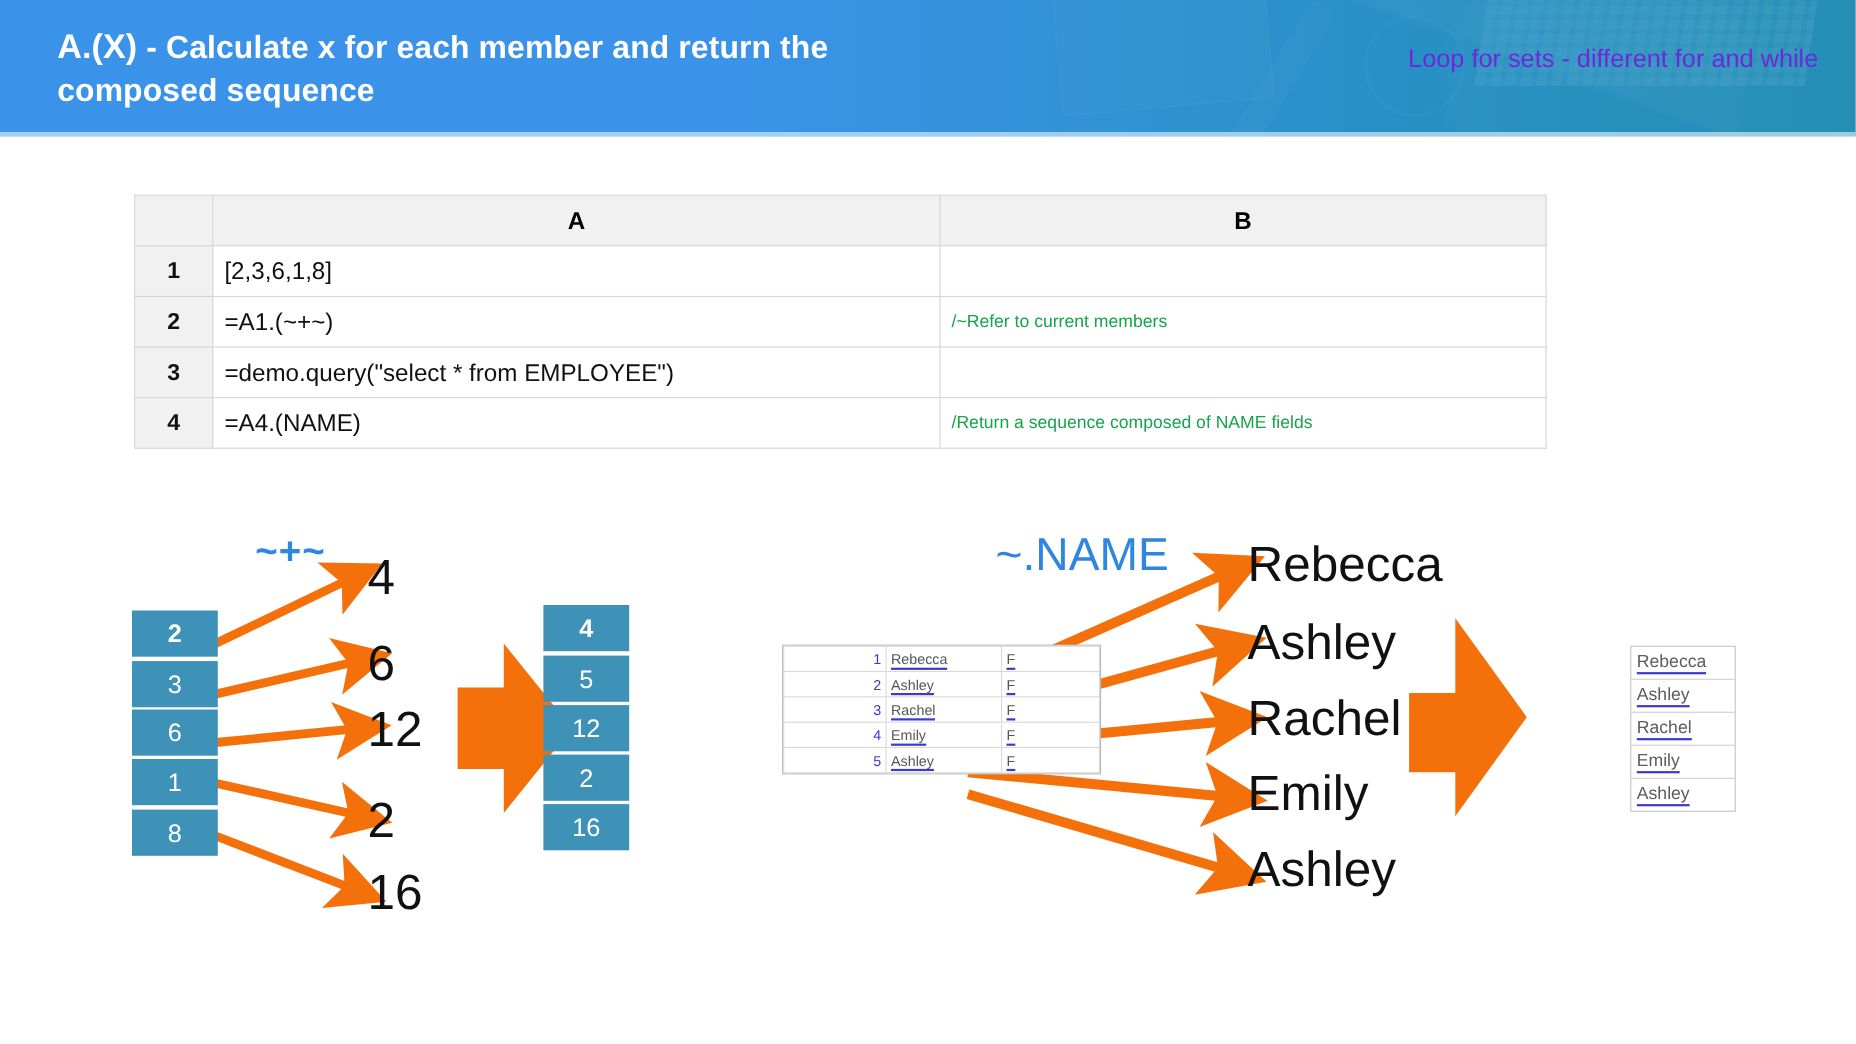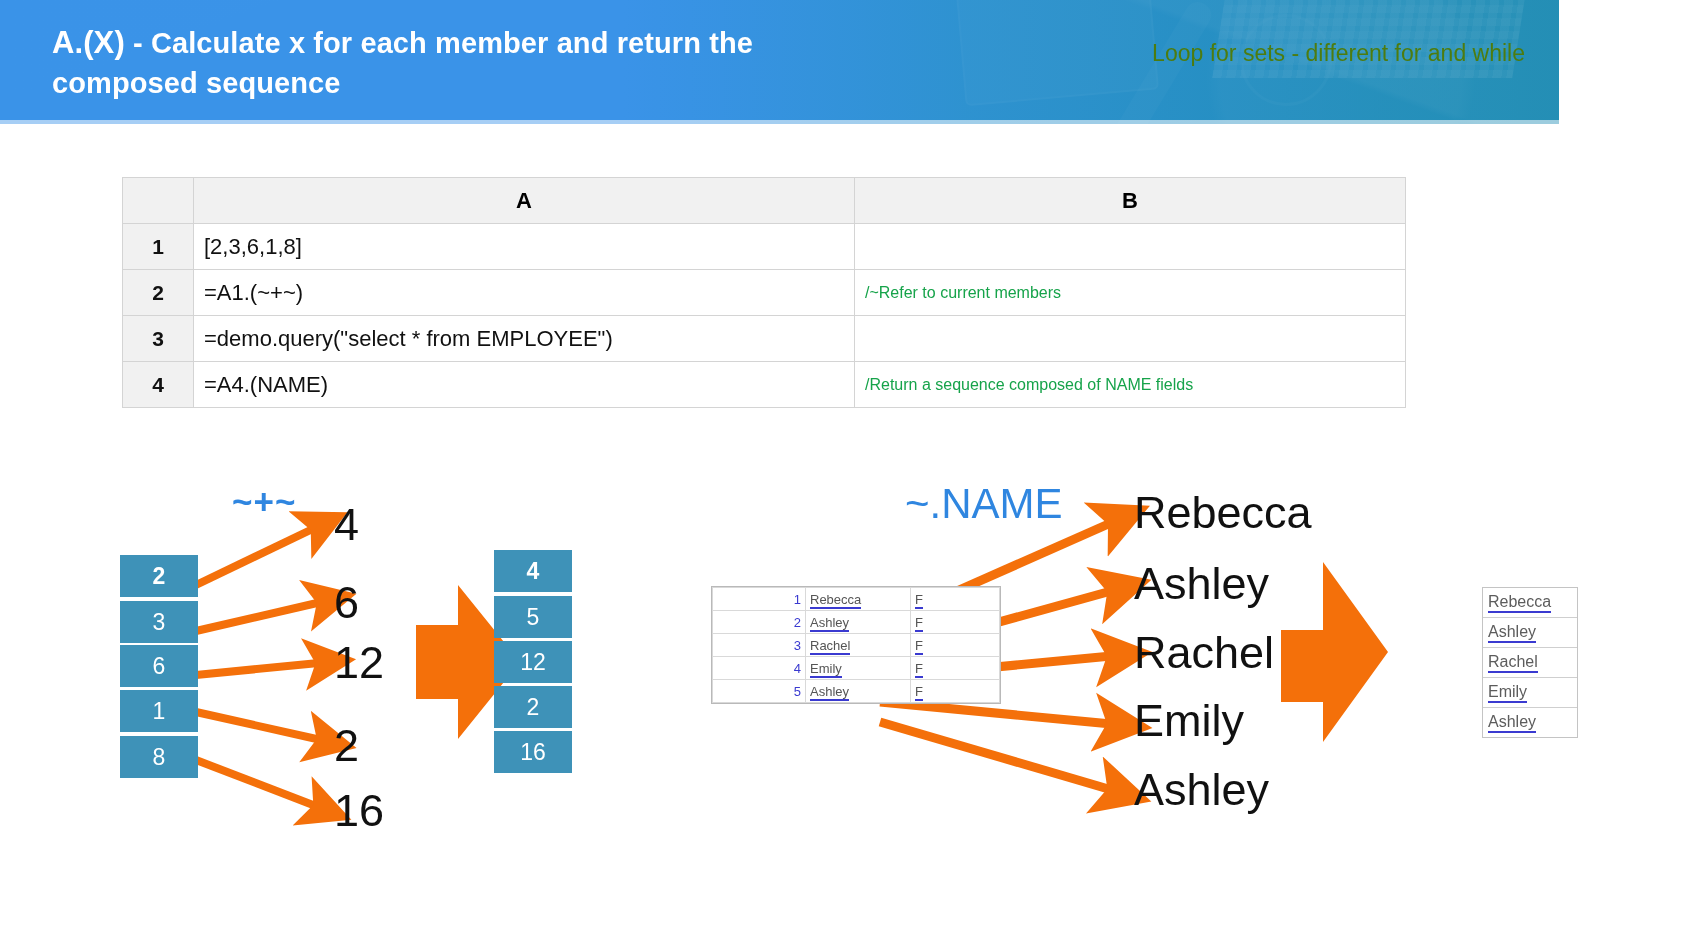--- a/index.html
+++ b/index.html
@@ -4,21 +4,21 @@
 <style>
   html,body{margin:0;padding:0;}
   body{
     width:1687px;height:949px;position:relative;overflow:hidden;
     background:#ffffff;
     font-family:"Liberation Sans", sans-serif;
   }
 
   
   #header{
-    position:absolute;left:0;top:0;width:1559px;height:124px;
+    position:absolute;left:0;top:0;width:1687px;height:124px;
     overflow:hidden;
   }
   #header-photo{
     position:absolute;inset:0;
     background:
       radial-gradient(circle at 86% 62%, rgba(255,255,255,.10) 0 9%, rgba(0,0,0,0) 10%),
       linear-gradient(200deg, rgba(255,255,255,.14) 0 22%, rgba(0,0,0,0) 23%),
       linear-gradient(160deg, rgba(255,255,255,.10) 0 14%, rgba(0,0,0,0) 15%),
       linear-gradient(90deg,#3a93e8 0%,#3a93e8 46%,#2f92cf 70%,#1f8fb8 88%,#1b8ab2 100%);
   }
@@ -48,21 +48,21 @@
     background:linear-gradient(90deg,#3a93e8 0%,rgba(58,147,232,.97) 40%,rgba(45,146,206,.80) 62%,rgba(27,138,178,.72) 100%);
   }
   #header-title{
     position:absolute;left:52px;top:22px;width:830px;
     color:#ffffff;font-weight:bold;font-size:29px;line-height:1.34;
     letter-spacing:.1px;
   }
   #header-title .lead{font-size:31px;}
   #header-sub{
     position:absolute;right:34px;top:40px;
-    color:#4d7c0f;font-size:23px;white-space:nowrap;
+    color:#6d28d9;font-size:23px;white-space:nowrap;
   }
   #header-rule{
     position:absolute;left:0;top:120px;width:1687px;height:4px;
     background:rgba(255,255,255,.55);
   }
 
   
   #sheet{
     position:absolute;left:122px;top:177px;width:1222px;
     border-collapse:collapse;table-layout:fixed;

